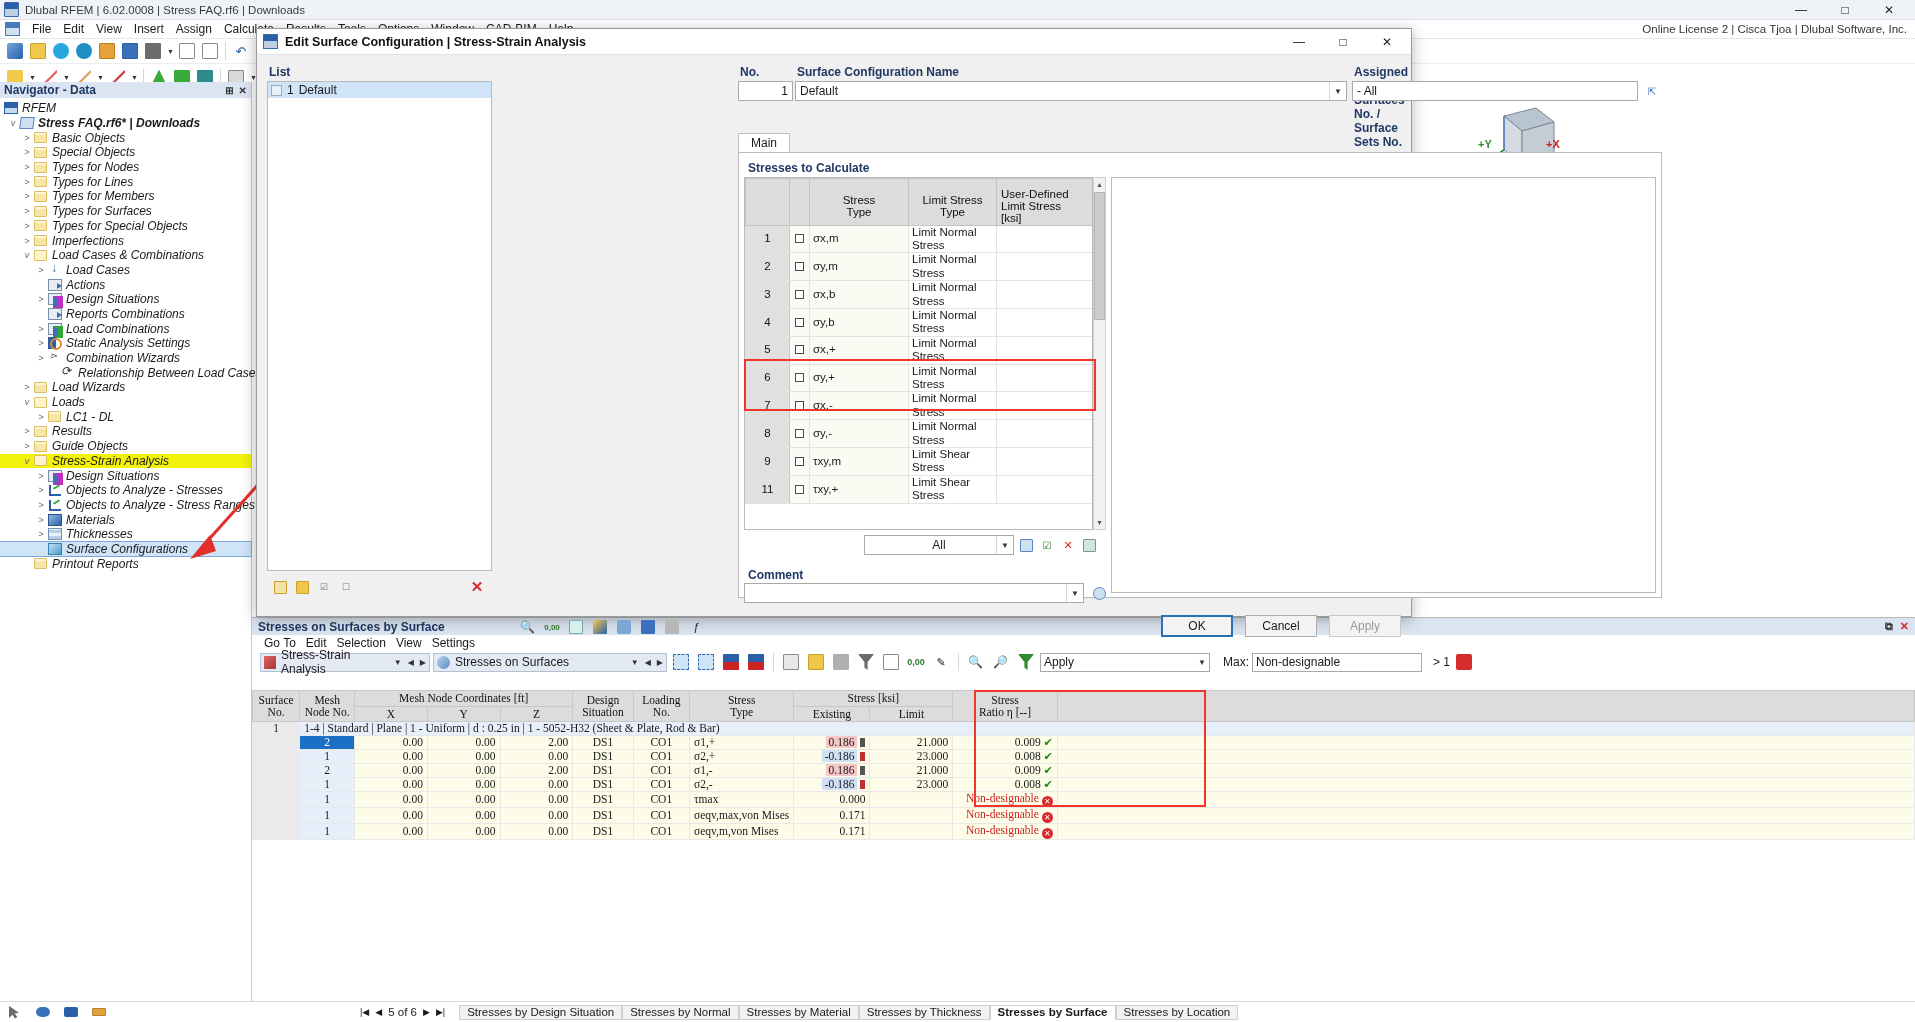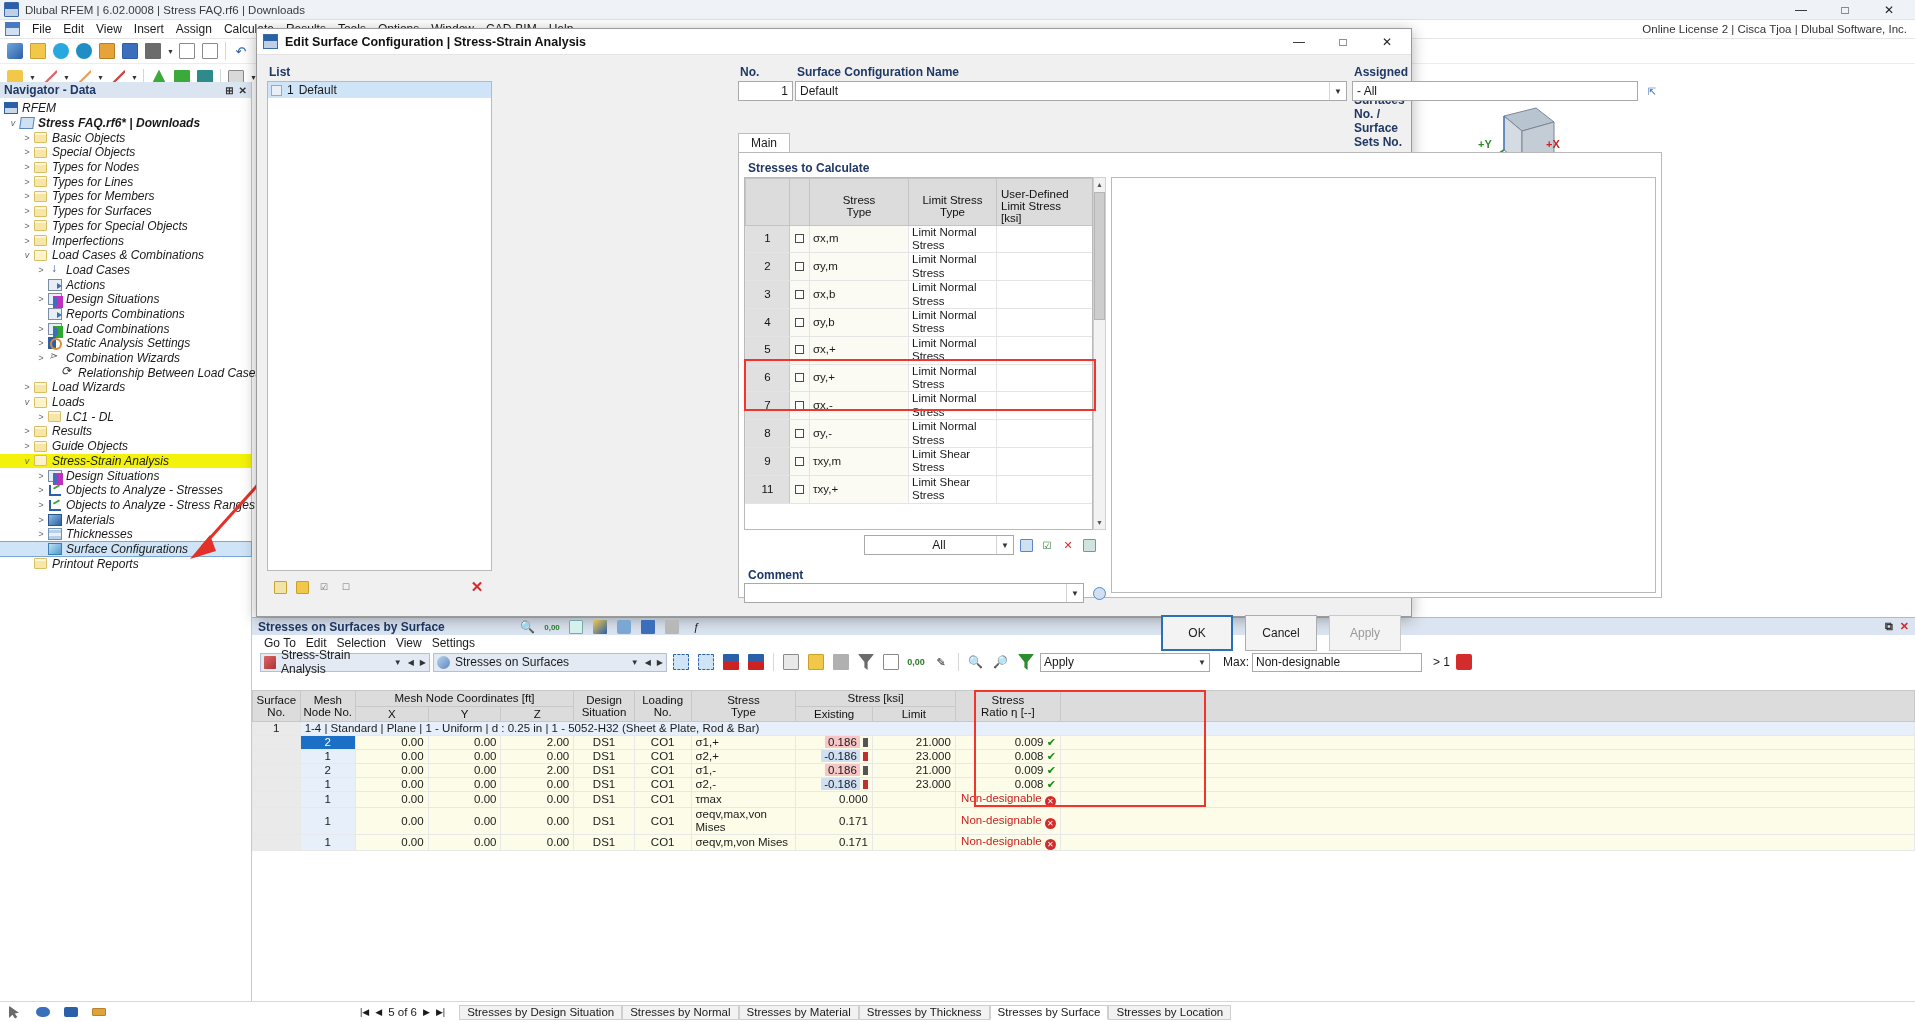--- a/index.html
+++ b/index.html
@@ -187,21 +187,21 @@
   }
   .redbox{position:absolute;border:2.5px solid #f2352b;pointer-events:none;}
 
   .scrollbar{
     position:absolute;width:13px;background:#f2f2f2;border:1px solid #d0d0d0;
   }
   .sb-arrow{height:13px;display:flex;align-items:center;justify-content:center;font-size:7px;color:#555;background:#f2f2f2;}
   .sb-thumb{position:absolute;left:0;right:0;background:#cdcdcd;border:1px solid #b6b6b6;}
 
   .btn{
-    height:36px;min-width:72px;display:flex;align-items:center;justify-content:center;
+    height:22px;min-width:72px;display:flex;align-items:center;justify-content:center;
     background:#f3f3f3;border:1px solid #adadad;font-size:12px;
   }
   .btn.primary{border:2px solid #2b6fb4;background:#f3f3f3;}
   .btn.disabled{color:#9a9a9a;background:#f3f3f3;border-color:#c9c9c9;}
 
   .smbtn{
     width:18px;height:18px;display:flex;align-items:center;justify-content:center;
     border:1px solid transparent;border-radius:2px;font-size:10px;
   }
 
@@ -216,21 +216,21 @@
   }
   .res-title .rb{margin-left:auto;display:flex;gap:7px;font-size:11px;color:#333;}
   .res-menu{height:16px;display:flex;align-items:center;gap:10px;padding:0 12px;font-size:12px;}
   .res-toolbar{height:22px;display:flex;align-items:center;gap:3px;padding:0 8px;}
   .resbox{
     height:19px;min-width:170px;background:#e4eaf4;border:1px solid #b5bfd0;
     display:flex;align-items:center;padding:0 3px;font-size:12px;gap:5px;
   }
   .resbox .nav{margin-left:auto;display:flex;gap:6px;align-items:center;font-size:8px;color:#333;}
 
-  .rtable{position:absolute;left:0;right:0;top:72px;bottom:0;overflow:hidden;}
+  .rtable{position:absolute;left:0;right:0;top:72px;bottom:0;overflow:hidden;font-family:Liberation Serif, serif;}
   .rtable table{border-collapse:collapse;font-size:11.5px;table-layout:fixed;}
   .rtable th{
     background:#dcdcdc;border:1px solid #c8c8c8;font-weight:normal;padding:1px 2px;
     line-height:12.5px;font-size:11.5px;color:#111;
   }
   .rtable td{
     border:1px solid #e8e8e8;padding:0 4px;height:13px;line-height:13px;font-size:11.5px;
     background:#fcfce8;
   }
   .rtable td.idx{background:#eaeaea;text-align:center;}
@@ -254,21 +254,21 @@
     position:absolute;left:0;right:0;bottom:0;height:21px;background:#fff;
     border-top:1px solid #d8d8d8;display:flex;align-items:center;gap:8px;padding:0 6px;
     font-size:11.5px;
   }
   .sb-left{display:flex;align-items:center;gap:10px;}
   .pg{display:flex;align-items:center;gap:6px;margin-left:6px;font-size:11.5px;}
   .tabbtn{
     height:15px;padding:0 7px;display:flex;align-items:center;font-size:11.5px;
     border:1px solid #cfcfcf;background:#f2f2f2;
   }
-  .tabbtn.active{background:#fff;border-bottom-color:#fff;font-weight:normal;}
+  .tabbtn.active{background:#fff;border-bottom-color:#fff;font-weight:bold;}
 
   
   .ann-arrow{position:absolute;pointer-events:none;}
 </style>
 </head>
 <body>
 
 <div id="app">
 
   <div class="titlebar">

